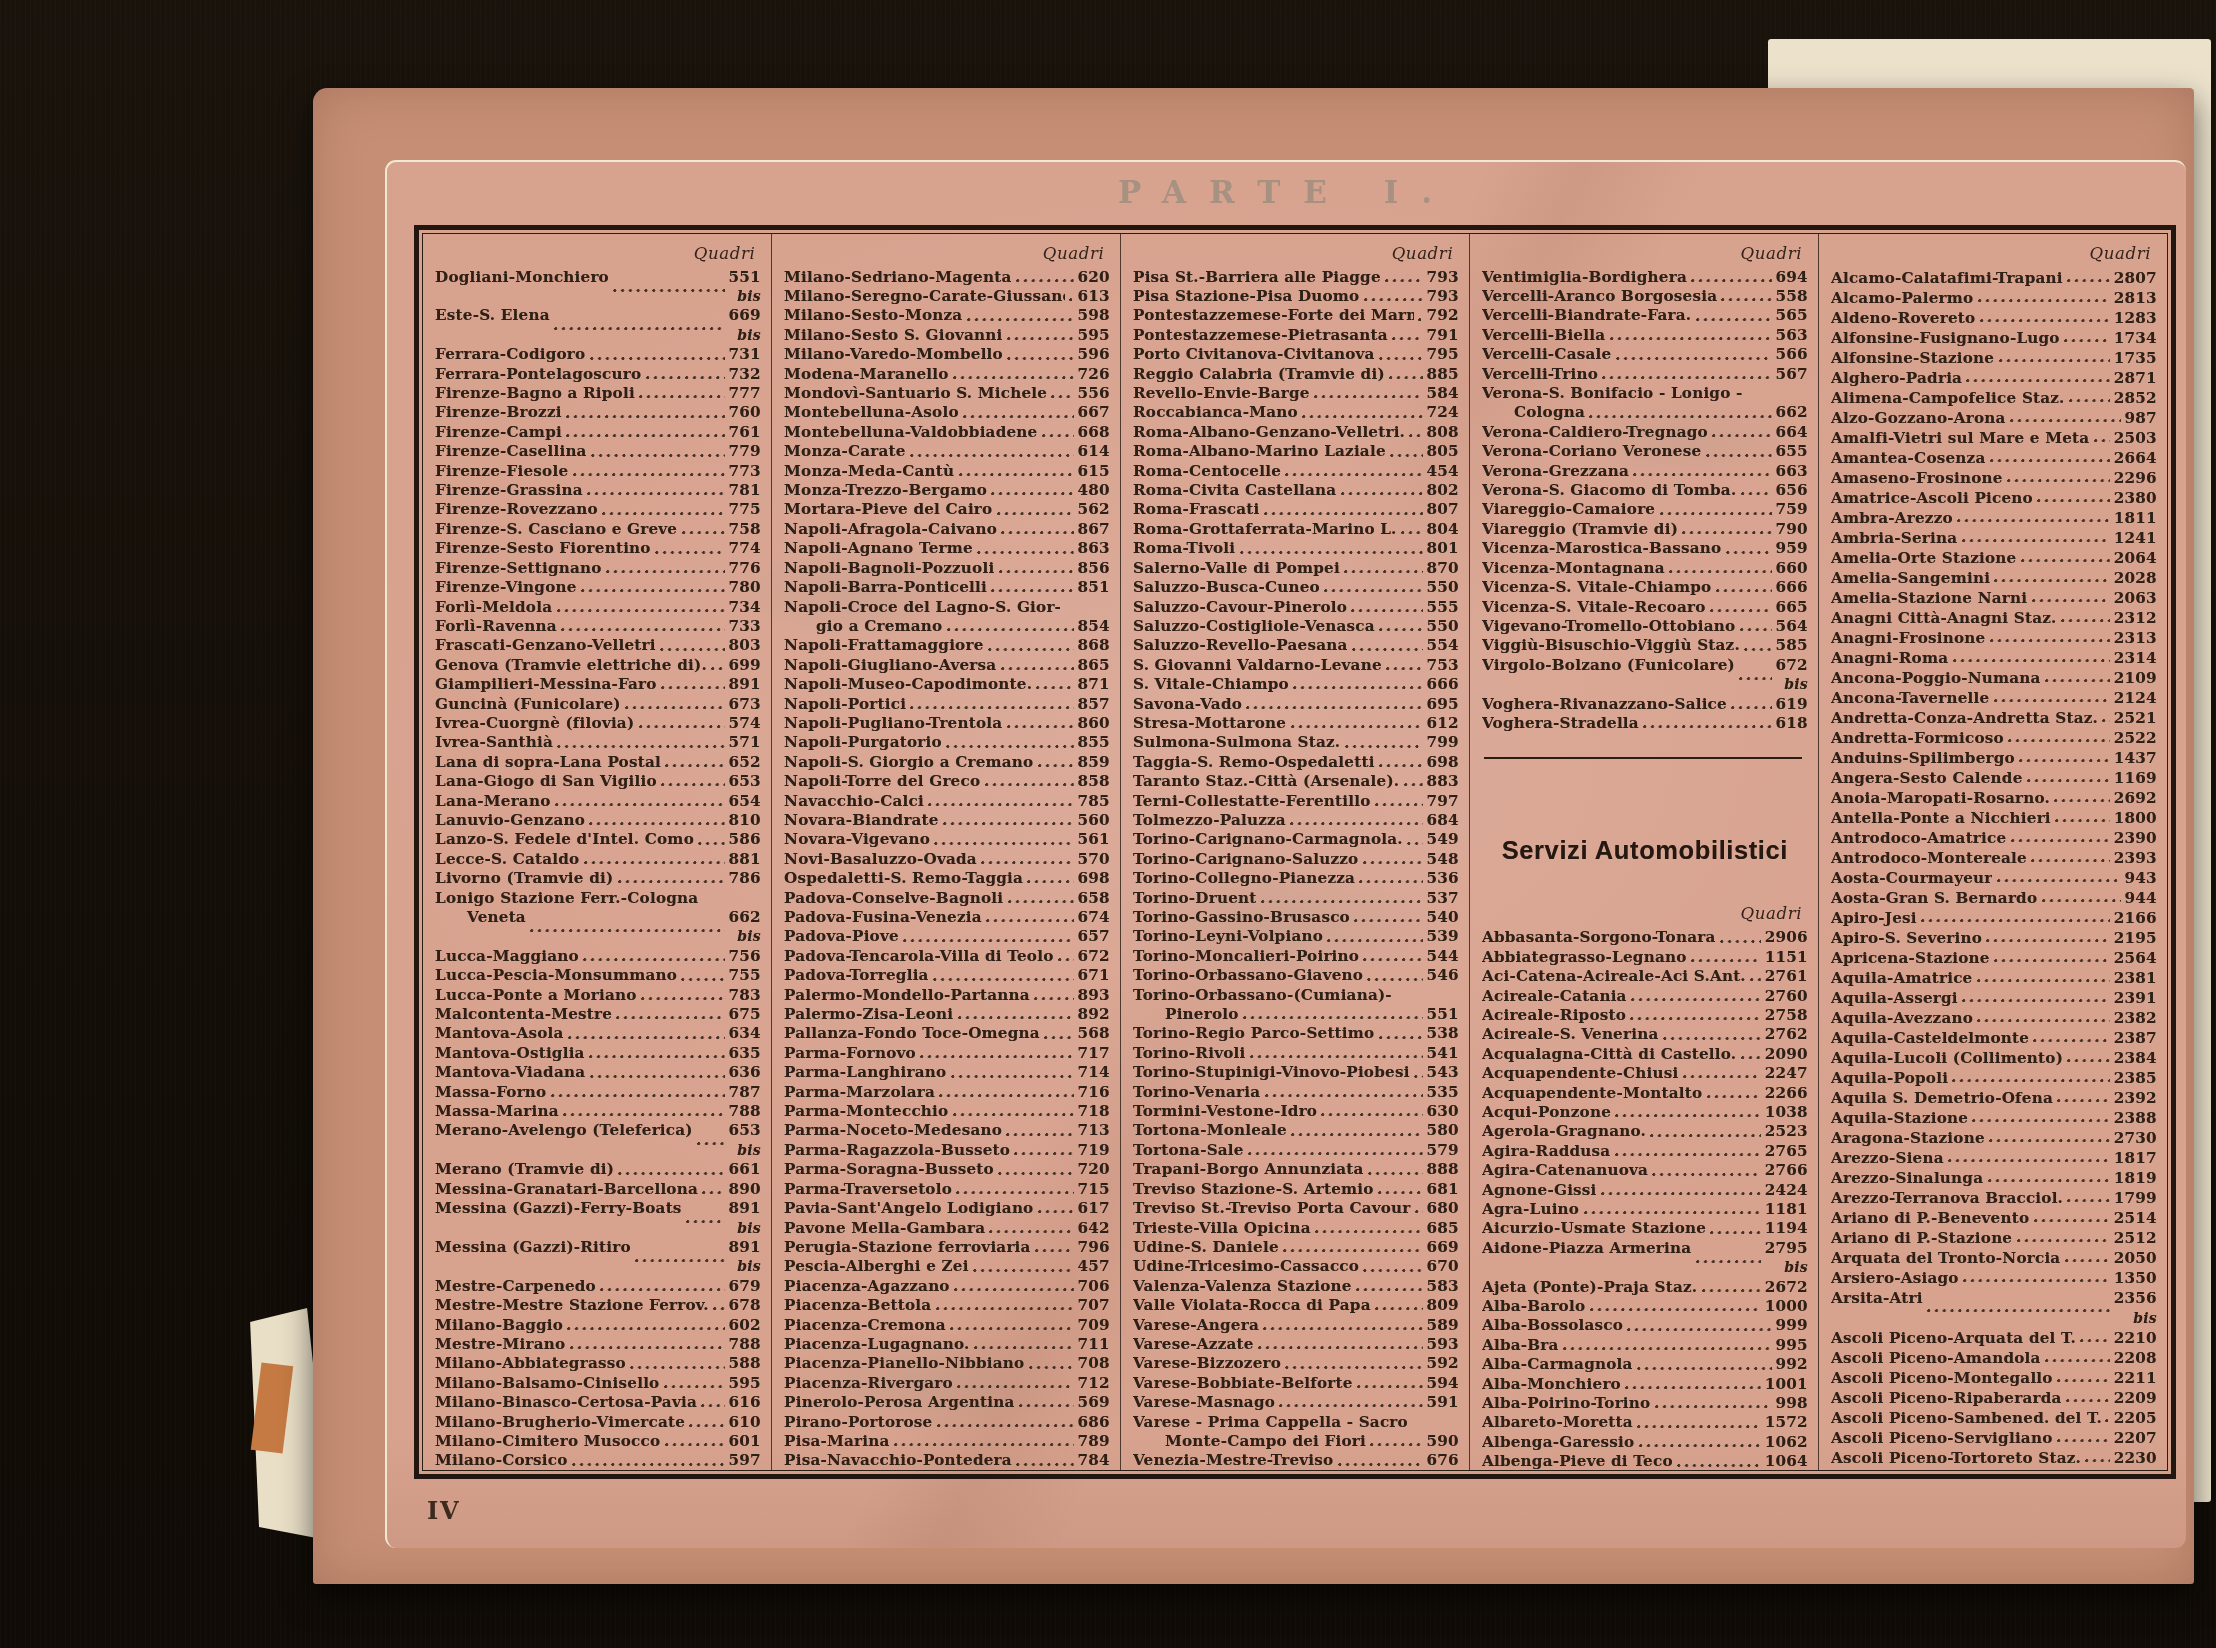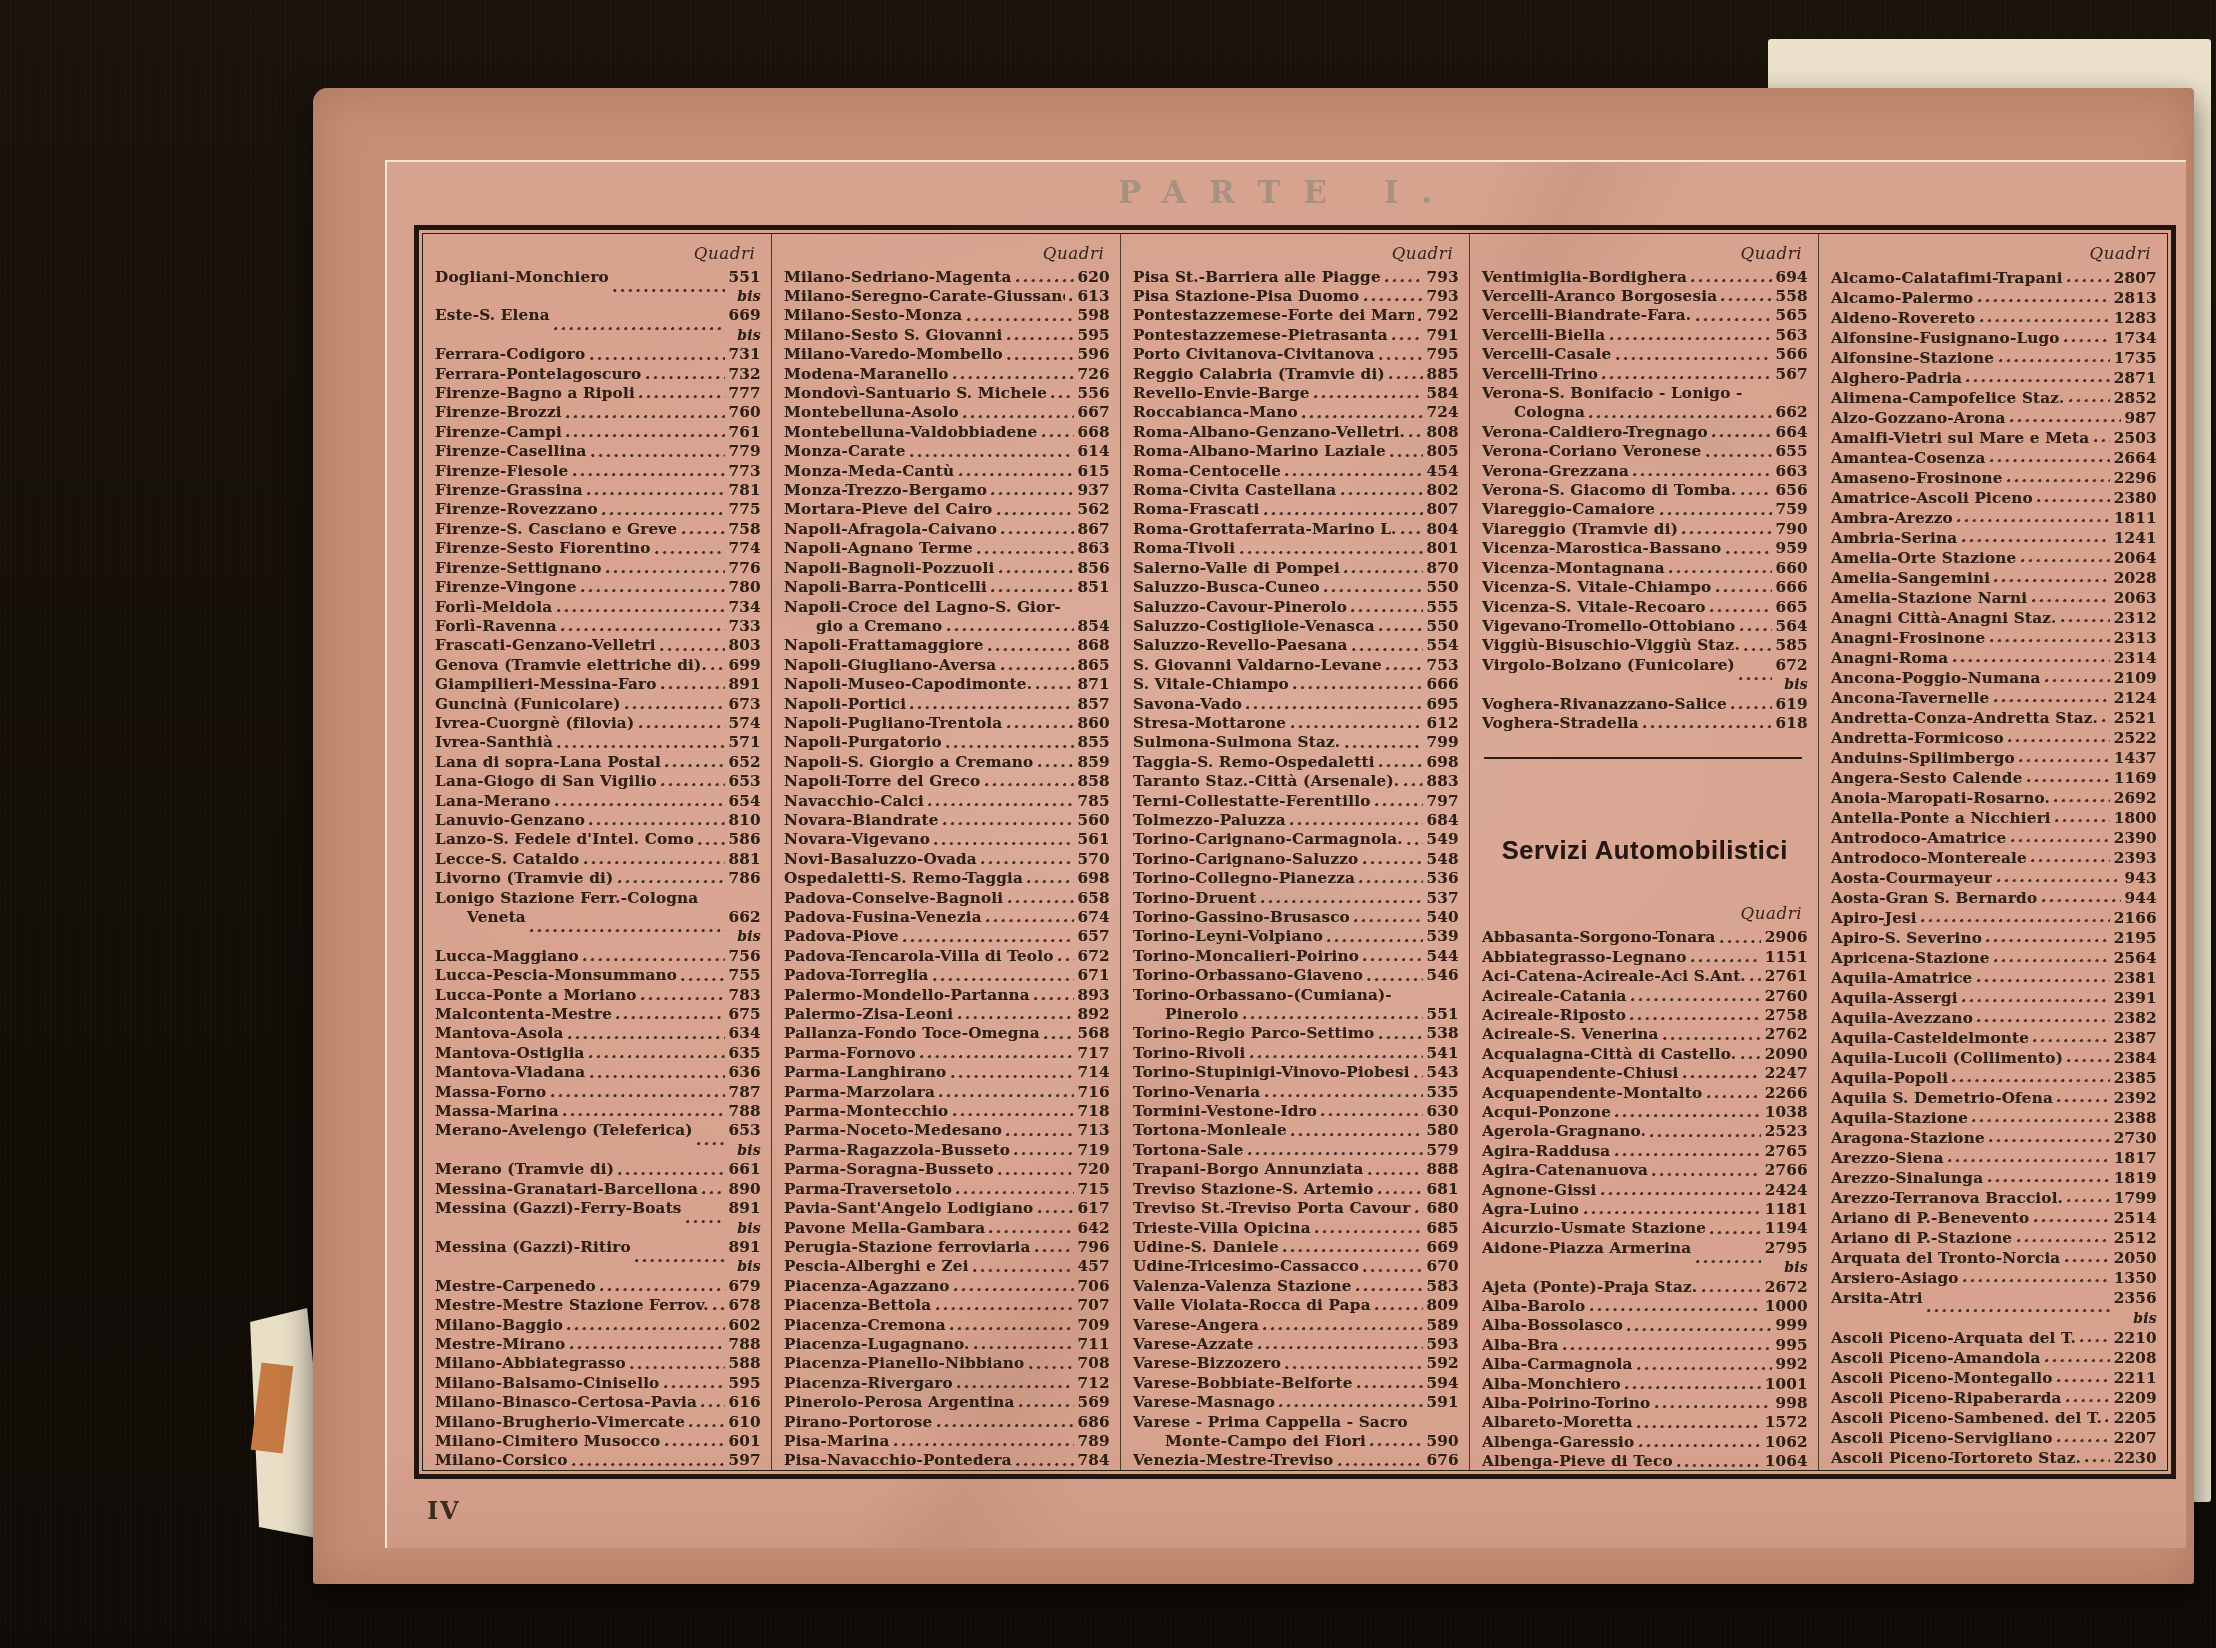--- a/index.html
+++ b/index.html
@@ -17,21 +17,21 @@
            clip-path:polygon(8% 6%,72% 0,100% 100%,18% 94%);}
   .sliver-orange{position:absolute;left:256px;top:1364px;width:32px;height:88px;background:#c57a43;transform:rotate(7deg);}
   
   .page-under{position:absolute;left:313px;top:88px;width:1881px;height:1496px;background:#c68f75;
     border-radius:14.4px 4.4px 3.3px 3.3px;box-shadow:0 12.2px 30.5px rgba(0,0,0,.55), inset 0 0 50px rgba(92,48,30,.25);}
   
   .page{position:absolute;left:385px;top:160px;width:1799px;height:1386px;background:#d7a28e;
     background-image:radial-gradient(ellipse 70% 60% at 46% 42%, #dcab9a 0%, rgba(220,171,154,0) 70%),
       linear-gradient(115deg, rgba(0,0,0,0) 45%, rgba(122,70,48,.10) 49%, rgba(0,0,0,0) 54%),
       linear-gradient(0deg, rgba(120,66,44,.10) 0%, rgba(0,0,0,0) 8%);
-    border-top:2.2px solid #f1e8d3;border-left:2.2px solid #f1e8d3;border-radius:1px;}
+    border-top:2.2px solid #f1e8d3;border-left:2.2px solid #f1e8d3;border-radius:11px;}
   .page::before{ 
     content:"";position:absolute;inset:0;pointer-events:none;
     background:
       radial-gradient(ellipse 188px 66px at 26% 31%, rgba(96,120,108,.10), rgba(0,0,0,0) 70%),
       radial-gradient(ellipse 233px 83px at 50% 55%, rgba(96,120,108,.09), rgba(0,0,0,0) 70%),
       radial-gradient(ellipse 211px 72px at 30% 88%, rgba(96,120,108,.10), rgba(0,0,0,0) 70%),
       radial-gradient(ellipse 166px 61px at 72% 20%, rgba(96,120,108,.08), rgba(0,0,0,0) 70%);}
   .ghost-header{position:absolute;top:12.2px;left:50%;transform:translateX(-50%);
     font-size:31px;font-weight:700;letter-spacing:23px;color:rgba(100,122,112,.42);white-space:nowrap;}
   
@@ -405,21 +405,21 @@
               <div class="num">614</div>
             </div>
             <div class="row">
               <div class="nm">Monza-Meda-Cantù</div>
               <div class="dots"></div>
               <div class="num">615</div>
             </div>
             <div class="row">
               <div class="nm">Monza-Trezzo-Bergamo</div>
               <div class="dots"></div>
-              <div class="num">937</div>
+              <div class="num">480</div>
             </div>
             <div class="row">
               <div class="nm">Mortara-Pieve del Cairo</div>
               <div class="dots"></div>
               <div class="num">562</div>
             </div>
             <div class="row">
               <div class="nm">Napoli-Afragola-Caivano</div>
               <div class="dots"></div>
               <div class="num">867</div>

